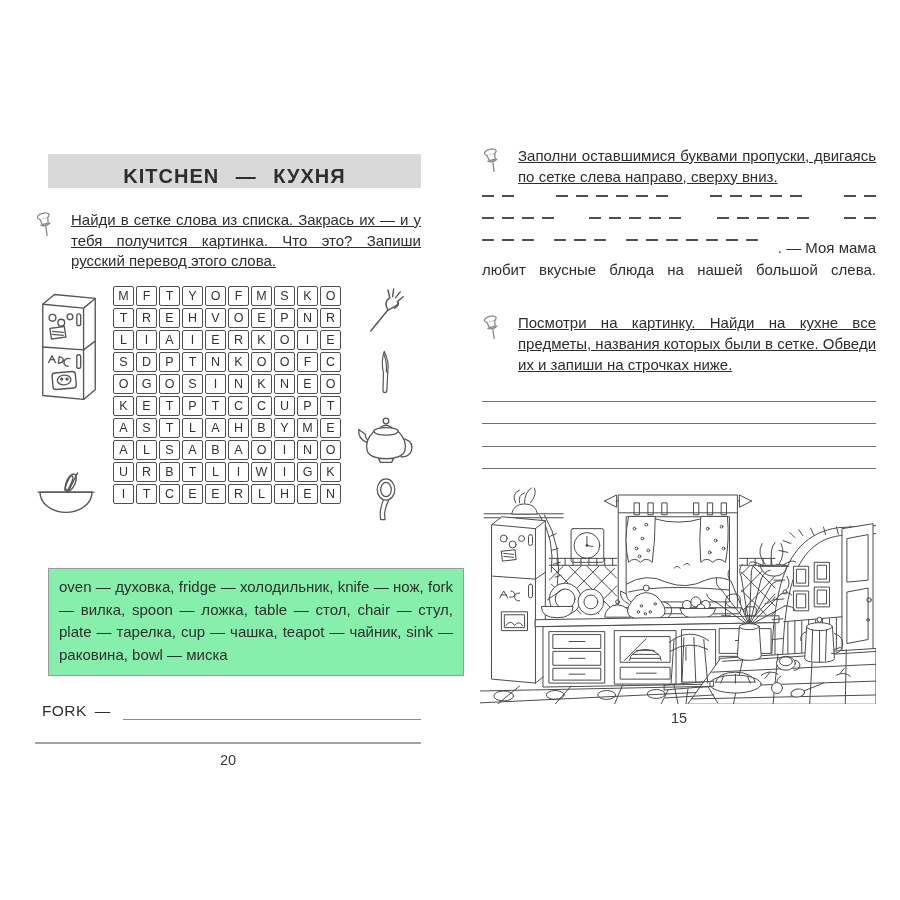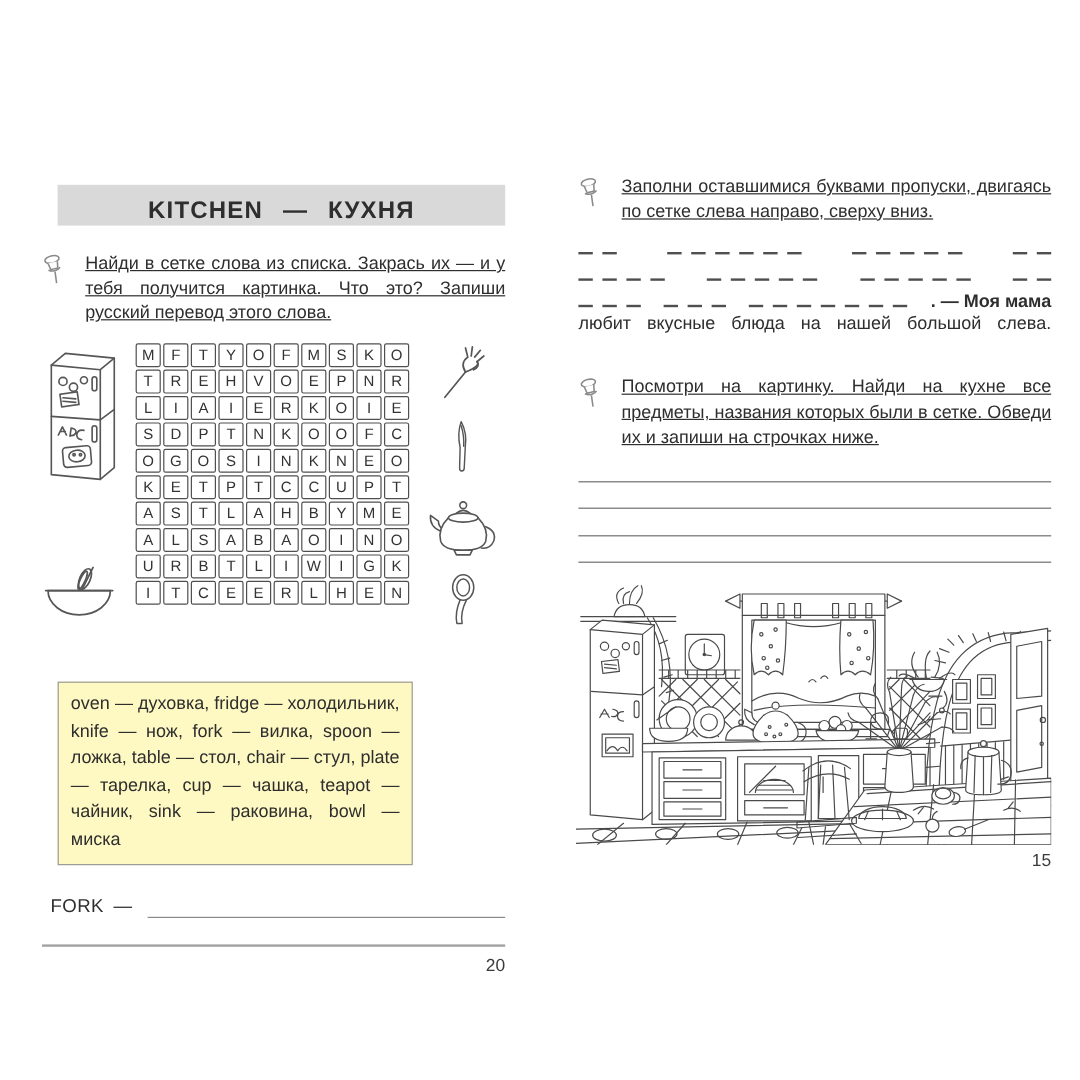--- a/index.html
+++ b/index.html
@@ -17,31 +17,31 @@
   .task .pin { flex:0 0 20px; padding-top:1px; }
   .task p { flex:1; text-align:justify; font-size:15px; line-height:1.38; }
 
   .grid-zone { display:flex; margin-top:14px; }
   .col-left  { width:76px; display:flex; flex-direction:column; justify-content:space-between; align-items:flex-start; height:236px; }
   .col-right { width:70px; display:flex; flex-direction:column; justify-content:space-between; align-items:center; height:240px; margin-left:10px; }
   .wgrid { display:grid; grid-template-columns:repeat(10,21px); grid-auto-rows:20px; gap:2px; margin-left:2px; align-content:start; }
   .cell  { border:1px solid #4f4f4f; border-radius:2px; background:#fff; display:flex; align-items:center; justify-content:center;
            font-size:12.5px; color:#333; }
 
-  .word-box { margin-top:42px; margin-left:13px; width:296px; border:1.5px solid #9b9b9b; padding:7px 10px 9px; background:#fef9c3; }
+  .word-box { margin-top:42px; margin-left:13px; width:416px; border:1.5px solid #9b9b9b; padding:7px 10px 9px; background:#86efac; }
   .word-box p { text-align:justify; font-size:15px; line-height:1.5; }
 
   .answer-row { display:flex; align-items:flex-end; margin-top:26px; margin-left:7px; font-size:15.5px; gap:8px; letter-spacing:.4px;justify-content:flex-end; }
   .answer-line { flex:1; border-bottom:1.5px solid #8a8a8a; height:15px; margin-left:4px; }
 
   .bottom-rule { margin-top:22px; border-top:2px solid #a3a3a3; }
-  .page-num { text-align:right; margin-top:8px; font-size:14.5px; color:#3a3a3a; }
+  .page-num { text-align:center; margin-top:8px; font-size:14.5px; color:#3a3a3a; }
 
   .blanks { margin-top:8px; }
-  .blank-line { display:flex; justify-content:space-between; align-items:flex-end; height:22px;font-weight:bold; }
+  .blank-line { display:flex; justify-content:space-between; align-items:flex-start; height:22px; }
   .dash-group { display:flex; gap:8px; }
   .dash { width:12px; height:2px; background:#4f4f4f; margin-bottom:5px; }
   .blank-suffix { font-size:15px; line-height:1.25; white-space:nowrap; }
   .tail { font-size:15px; height:22px; text-align:justify; text-align-last:justify; }
 
   .write-lines { margin-top:4px; }
   .write-line { height:22.5px; border-bottom:1.2px solid #6f6f6f; }
 
   .kitchen-wrap { margin-top:12px; margin-left:-2px; }
   svg { display:block; }

